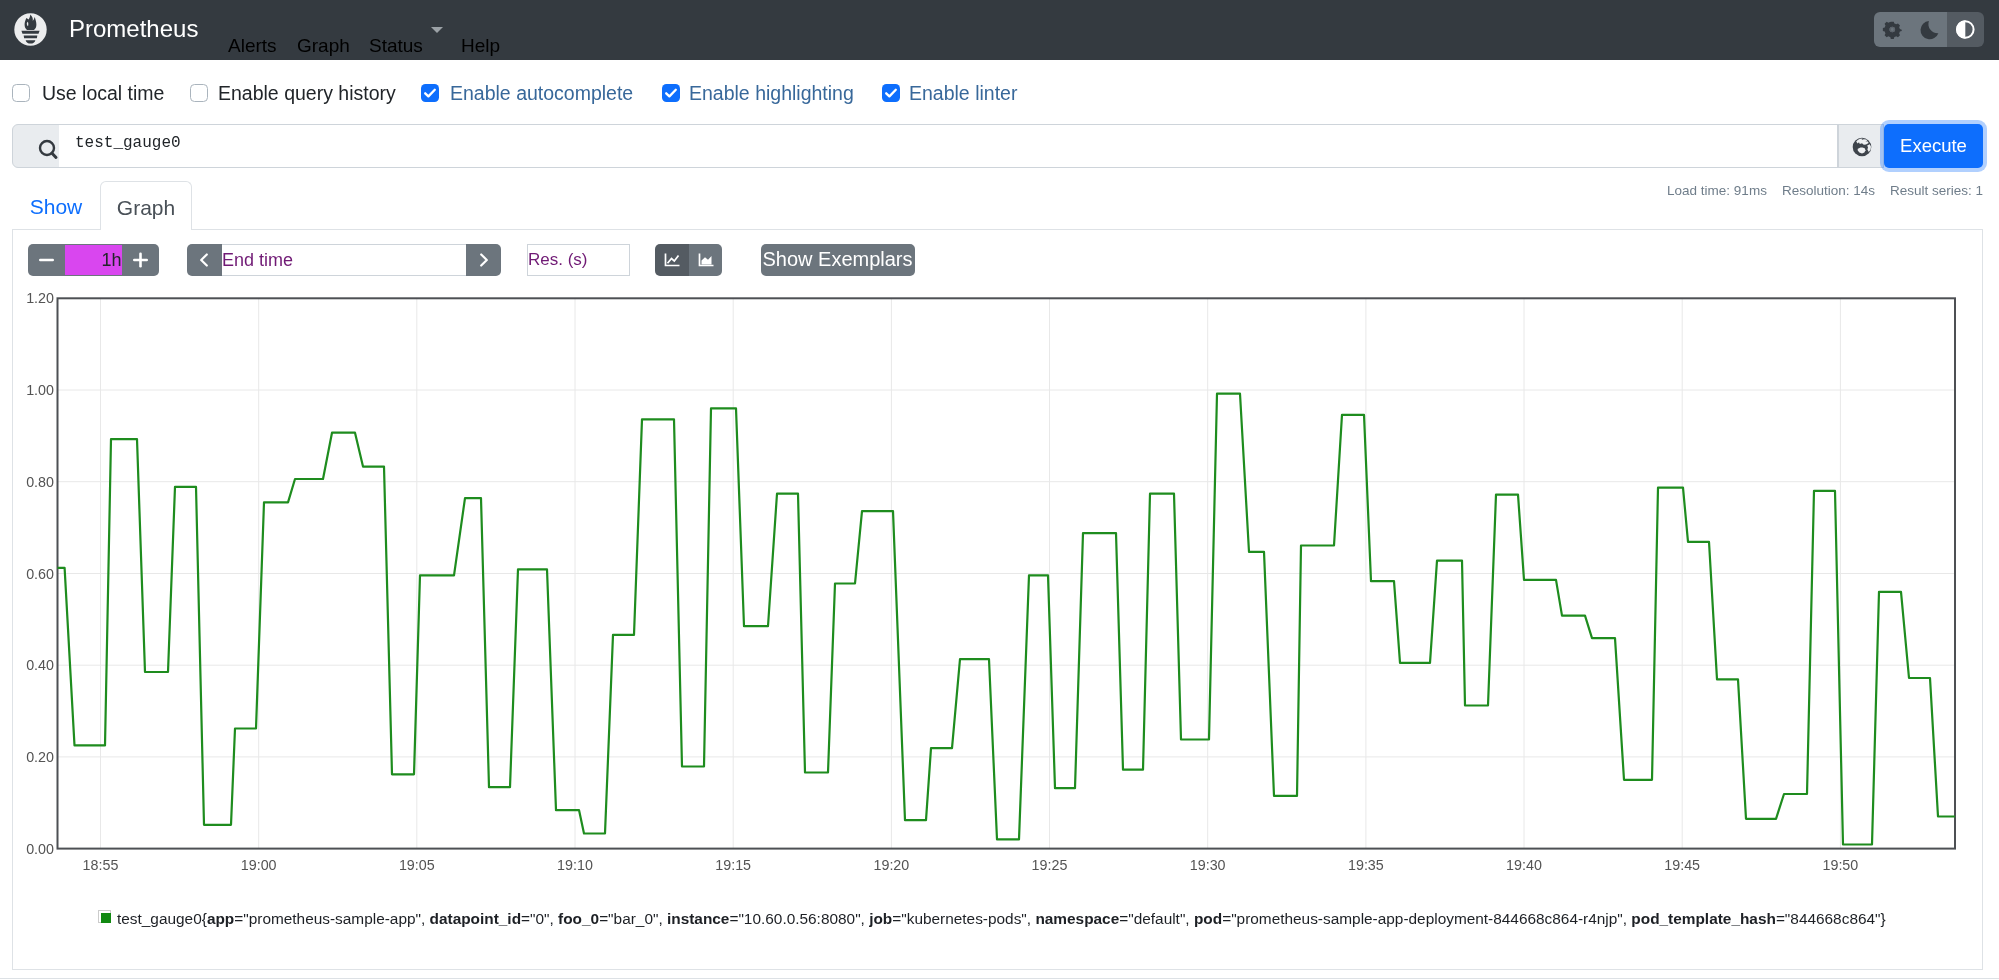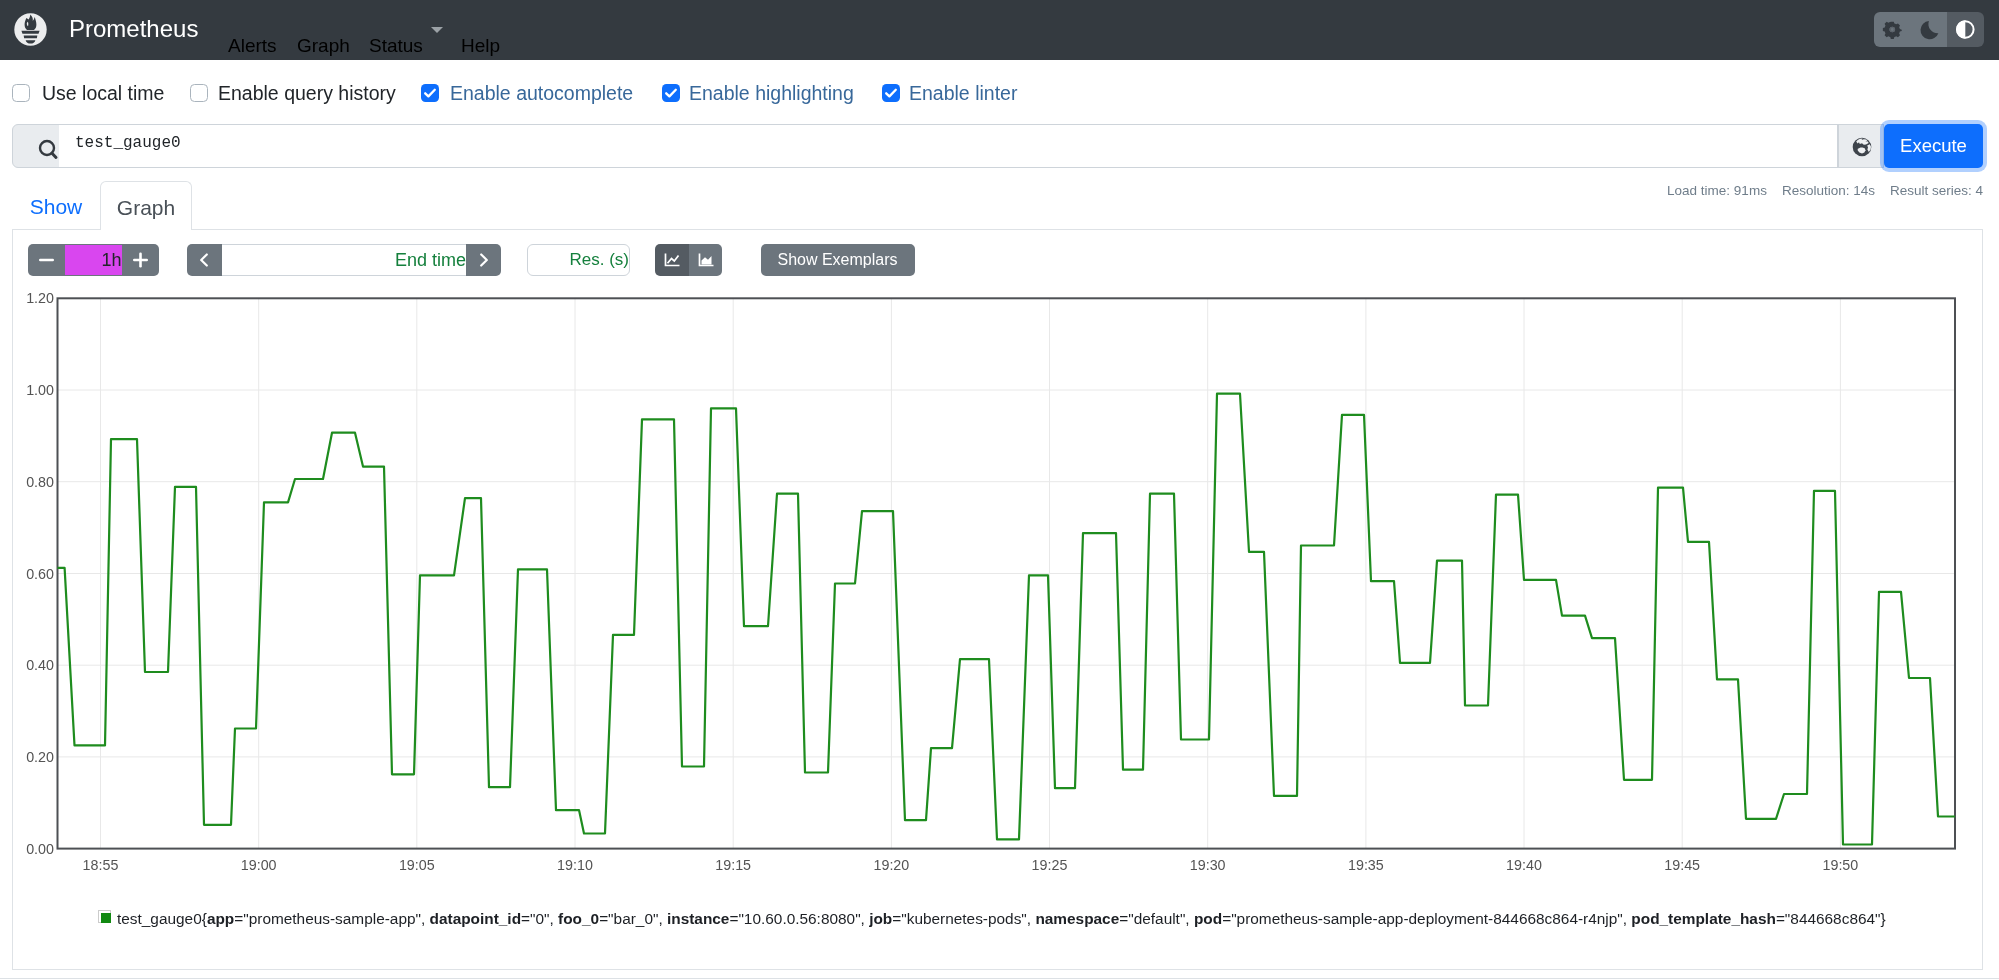--- a/index.html
+++ b/index.html
@@ -26,21 +26,21 @@
 .stats{top:183px;right:16px;font-size:13.5px;color:#6f7d8a}
 .stats span{margin-left:15px}
 
 .tabline{left:12px;top:229px;width:1971px;height:1px;background:#dee2e6}
 .tabtable{left:12px;top:182px;width:88px;height:47px;font-size:21px;color:#0d6efd;text-align:center;line-height:50px}
 .tabgraph{left:100px;top:181px;width:92px;height:49px;background:#fff;border:1px solid #dee2e6;border-bottom:none;border-radius:6px 6px 0 0;font-size:21px;color:#495057;text-align:center;line-height:52px;z-index:3}
 
 .panel{left:12px;top:230px;width:1971px;height:740px;border:1px solid #dee2e6;border-top:none}
 
 .btn{position:absolute;top:244px;height:32px;background:#6c757d;color:#fff}
-.inp{position:absolute;top:244px;height:32px;background:#fff;border:1px solid #ced4da;color:#15803d;font-size:18px;text-align:right;line-height:30px}
+.inp{position:absolute;top:244px;height:32px;background:#fff;border:1px solid #ced4da;color:#701a75;font-size:18px;text-align:left;line-height:30px}
 
 .chart{left:12px;top:288px}
 .legend{left:98px;top:909.5px;font-size:15.4px;color:#1d2025}
 .lsq{left:0;top:0.5px;width:13px;height:13px;background:#fff;border:1px solid #ccc;position:absolute}.lsq:after{content:'';position:absolute;left:1.5px;top:1.5px;width:10px;height:10px;background:#128912}
 .legtext{position:absolute;left:19px;top:0.5px;white-space:nowrap}
 .botline{left:0px;top:978px;width:1999px;height:1px;background:#dde1e5}
 </style></head><body>
 <div class="abs nav"></div>
 <svg class="abs" style="left:14px;top:13px" width="33" height="33" viewBox="0 0 33 33">
 <circle cx="16.5" cy="16.5" r="16.2" fill="#ecedee"></circle>
@@ -100,50 +100,50 @@
 <div class="abs qinput"></div>
 <div class="abs qglobe"><svg width="46" height="44" viewBox="0 0 46 44">
         <circle cx="23" cy="22" r="9.3" fill="#3e444b"></circle>
         <path d="M17.2 16.6 C18.8 14.6 21.2 13.4 23.6 13.5 L22.5 15.0 L24.8 14.3 L27.2 14.5 L28.3 15.8 L26.3 16.3 L28.9 16.6 L29.6 18.0 L27.0 19.6 L24.8 19.7 L23.0 18.3 L20.8 19.0 L20.0 17.2 L18.6 18.6 Z" fill="#eef0f2"></path>
         <path d="M28.2 20.6 L30.8 19.2 L32.0 21.8 L31.6 24.6 L29.8 27.0 L28.4 24.6 L29.0 22.4 Z" fill="#eef0f2"></path>
         <path d="M18.6 24.0 C19.8 22.8 21.9 22.2 23.5 22.5 L25.7 23.3 L26.5 25.2 L25.4 27.5 L23.0 28.5 L20.4 27.6 L18.9 25.8 Z" fill="#eef0f2"></path>
       </svg></div>
 <div class="abs qexec">Execute</div>
 </div>
 <div class="abs qtext">test_gauge0</div>
-<div class="abs stats">Load time: 91ms<span>Resolution: 14s</span><span>Result series: 4</span></div>
+<div class="abs stats">Load time: 91ms<span>Resolution: 14s</span><span>Result series: 1</span></div>
 <div class="abs tabline"></div>
 <div class="abs tabtable">Show</div>
 <div class="abs tabgraph">Graph</div>
 <div class="abs panel"></div>
 <div class="btn" style="left:27.5px;width:37px;border-radius:5px 0 0 5px"><svg width="37" height="32">
       <rect x="11" y="14.7" width="15" height="2.6" rx="1.2" fill="#fff"></rect>
     </svg></div>
 <div class="abs" style="left:64.5px;top:244px;width:57px;height:32px;background:#d946ef;border:1px solid #6c757d;border-left:none;border-right:none;font-size:18px;color:#212529;text-align:right;line-height:30px">1h</div>
 <div class="btn" style="left:121.5px;width:37px;border-radius:0 5px 5px 0"><svg width="37" height="32">
       <rect x="11" y="14.7" width="15" height="2.6" rx="1.2" fill="#fff"></rect>
       <rect x="17.2" y="8.5" width="2.6" height="15" rx="1.2" fill="#fff"></rect>
     </svg></div>
 <div class="btn" style="left:187px;width:35px;border-radius:5px 0 0 5px"><svg width="35" height="32" viewBox="0 0 35 32">
       <path d="M19.8 10.5 L14.2 16 L19.8 21.5" fill="none" stroke="#fff" stroke-width="2.2" stroke-linecap="round" stroke-linejoin="round"></path>
     </svg></div>
 <div class="inp" style="left:222px;width:244px;border-left:none;border-right:none">End time</div>
 <div class="btn" style="left:466px;width:35px;border-radius:0 5px 5px 0"><svg width="35" height="32" viewBox="0 0 35 32">
       <path d="M15.2 10.5 L20.8 16 L15.2 21.5" fill="none" stroke="#fff" stroke-width="2.2" stroke-linecap="round" stroke-linejoin="round"></path>
     </svg></div>
-<div class="inp" style="left:527px;width:103px;border-radius:6px;font-size:17px">Res. (s)</div>
+<div class="inp" style="left:527px;width:103px;border-radius:0;font-size:17px">Res. (s)</div>
 <div class="btn" style="left:655px;width:33.5px;background:#545b62;border-radius:5px 0 0 5px"><svg width="33.5" height="32" viewBox="0 0 33.5 32">
       <path d="M10.5 9.5 L10.5 21.5 L24.5 21.5" fill="none" stroke="#fff" stroke-width="1.7"></path>
       <path d="M12.5 19.2 L16.5 14.5 L19.3 17 L23.5 11.5" fill="none" stroke="#fff" stroke-width="1.7"></path>
     </svg></div>
 <div class="btn" style="left:688.5px;width:33.5px;border-radius:0 5px 5px 0"><svg width="33.5" height="32" viewBox="0 0 33.5 32">
       <path d="M10.5 9.5 L10.5 21.5 L24.5 21.5" fill="none" stroke="#fff" stroke-width="1.7"></path>
       <path d="M12.5 20.5 L12.5 16.5 L16 13.2 L19 15.8 L22.5 12 L22.5 20.5 Z" fill="#fff"></path>
     </svg></div>
-<div class="btn" style="left:760.5px;width:154px;border-radius:5px;font-size:16px;text-align:center;line-height:31px">Show Exemplars</div>
+<div class="btn" style="left:760.5px;width:154px;border-radius:5px;font-size:20px;text-align:center;line-height:31px">Show Exemplars</div>
 <svg class="abs chart" width="1971" height="650" viewBox="0 0 1971 650">
 <g stroke="#e8e8e8" stroke-width="1">
 <line x1="88.5" y1="10.3" x2="88.5" y2="560.6"></line>
 <line x1="246.7" y1="10.3" x2="246.7" y2="560.6"></line>
 <line x1="404.8" y1="10.3" x2="404.8" y2="560.6"></line>
 <line x1="563.0" y1="10.3" x2="563.0" y2="560.6"></line>
 <line x1="721.2" y1="10.3" x2="721.2" y2="560.6"></line>
 <line x1="879.4" y1="10.3" x2="879.4" y2="560.6"></line>
 <line x1="1037.5" y1="10.3" x2="1037.5" y2="560.6"></line>
 <line x1="1195.7" y1="10.3" x2="1195.7" y2="560.6"></line>

